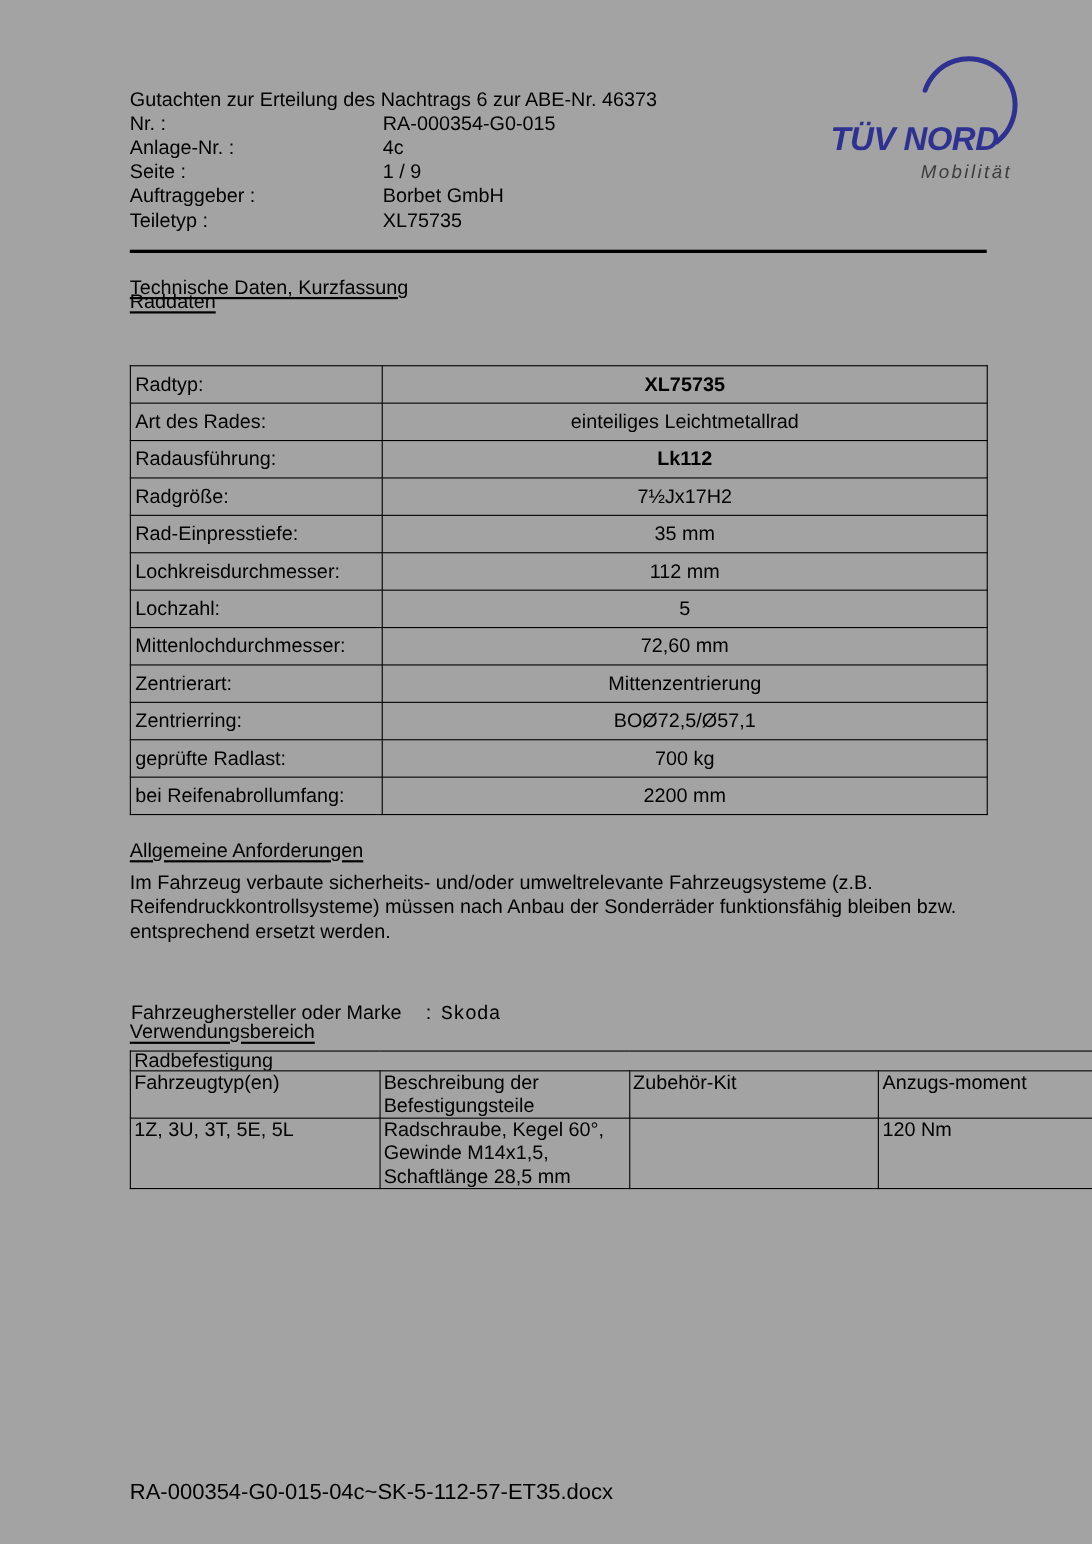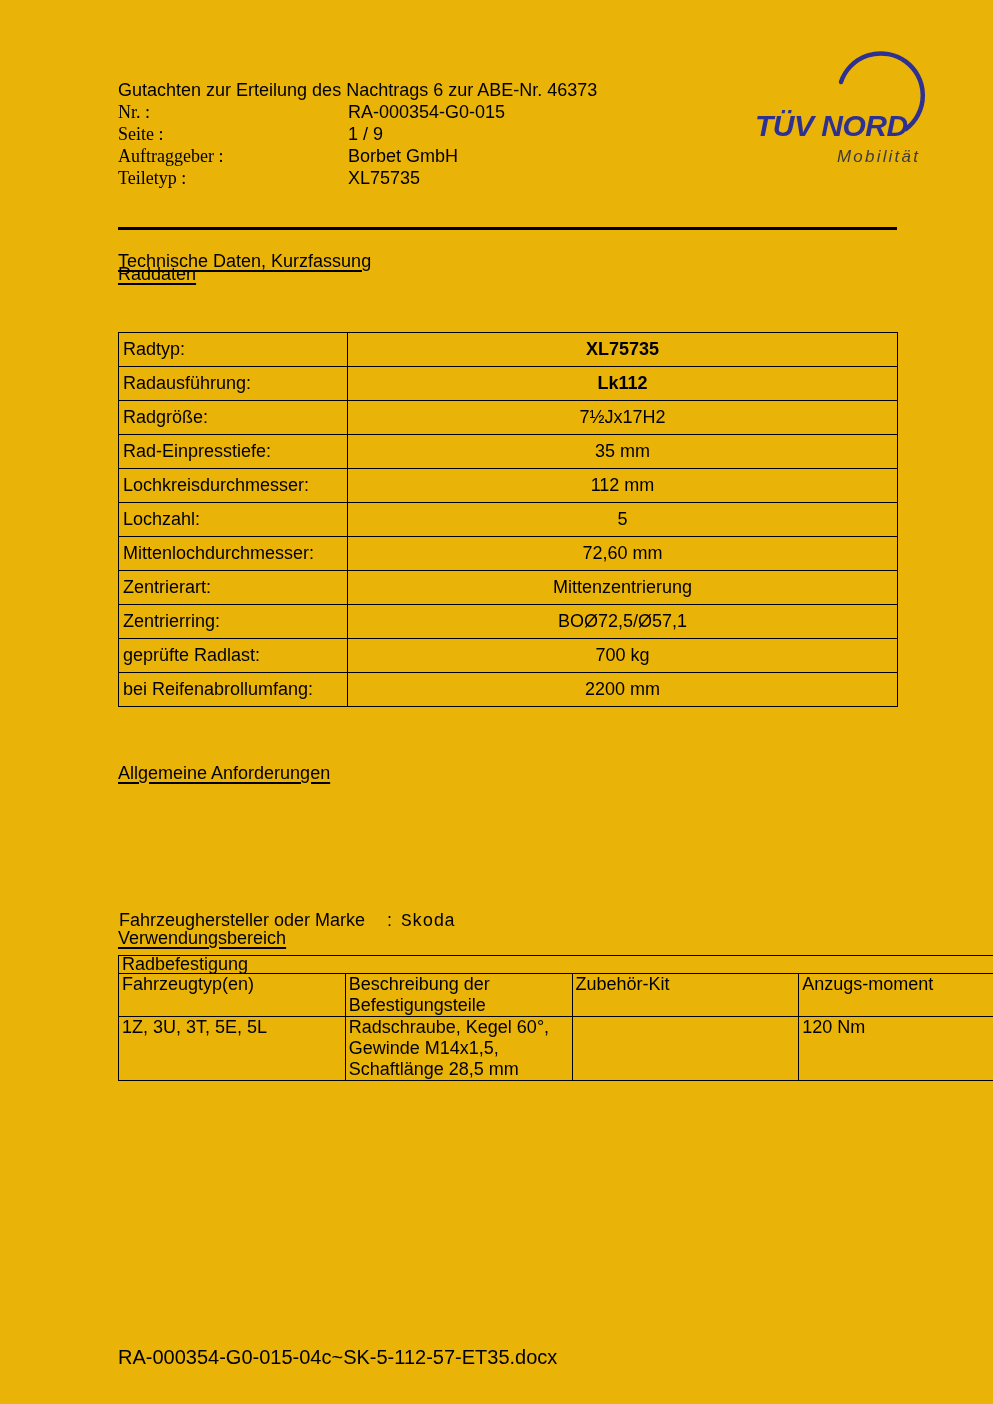--- a/index.html
+++ b/index.html
@@ -1,26 +1,26 @@
 <!DOCTYPE html>
 <html><head>
 <meta charset="utf-8">
 <style>
   html,body { margin:0; padding:0; background:#ffffff; }
   .page {
-    position:relative; width:993px; height:1404px; background:#eab308;
+    position:relative; width:993px; height:1404px; background:#a3a3a3;
     font-family:"Liberation Sans","DejaVu Sans",sans-serif;
     font-size:18px; color:#000; overflow:hidden;
   }
   .abs { position:absolute; }
 
   
   .hdr { left:118px; top:79px; line-height:22px; }
   .hdr-row { display:flex; }
-  .hdr-label { flex:0 0 230px;font-family:Liberation Serif, serif; }
+  .hdr-label { flex:0 0 230px; }
 
   
   .logo { left:746px; top:48px; width:205px; height:128px; }
 
   
   .rule { left:118px; top:227px; width:779px; height:3px; background:#000; }
 
   
   .h {
     left:118px; font-weight:normal;
@@ -68,20 +68,24 @@
 
   <div class="abs hdr">
     <div class="hdr-row">
       <span>Gutachten zur Erteilung des Nachtrags 6 zur ABE-Nr. 46373</span>
     </div>
     <div class="hdr-row">
       <span class="hdr-label">Nr. :</span>
       <span>RA-000354-G0-015</span>
     </div>
     <div class="hdr-row">
+      <span class="hdr-label">Anlage-Nr. :</span>
+      <span>4c</span>
+    </div>
+    <div class="hdr-row">
       <span class="hdr-label">Seite :</span>
       <span>1 / 9</span>
     </div>
     <div class="hdr-row">
       <span class="hdr-label">Auftraggeber :</span>
       <span>Borbet GmbH</span>
     </div>
     <div class="hdr-row">
       <span class="hdr-label">Teiletyp :</span>
       <span>XL75735</span>
@@ -99,20 +103,24 @@
   <div class="abs rule"></div>
 
   <div class="abs h h-tech">Technische Daten, Kurzfassung</div>
   <div class="abs h h-rad">Raddaten</div>
 
   <table class="abs t1">
     <tbody>
       <tr>
         <td class="lab">Radtyp:</td>
         <td class="val vb">XL75735</td>
+      </tr>
+      <tr>
+        <td class="lab">Art des Rades:</td>
+        <td class="val">einteiliges Leichtmetallrad</td>
       </tr>
       <tr>
         <td class="lab">Radausführung:</td>
         <td class="val vb">Lk112</td>
       </tr>
       <tr>
         <td class="lab">Radgröße:</td>
         <td class="val">7½Jx17H2</td>
       </tr>
       <tr>
@@ -144,20 +152,25 @@
         <td class="val">700 kg</td>
       </tr>
       <tr>
         <td class="lab">bei Reifenabrollumfang:</td>
         <td class="val">2200 mm</td>
       </tr>
     </tbody>
   </table>
 
   <div class="abs h h-allg">Allgemeine Anforderungen</div>
+  <div class="abs para">
+    <div>Im Fahrzeug verbaute sicherheits- und/oder umweltrelevante Fahrzeugsysteme (z.B.</div>
+    <div>Reifendruckkontrollsysteme) müssen nach Anbau der Sonderräder funktionsfähig bleiben bzw.</div>
+    <div>entsprechend ersetzt werden.</div>
+  </div>
 
   <div class="abs h h-verw">Verwendungsbereich</div>
   <div class="abs vw">
     <span class="vw-label">Fahrzeughersteller oder Marke</span><span>:</span><span class="vw-value">Skoda</span>
   </div>
 
   <table class="abs t2">
     <tbody>
       <tr class="r1">
         <td colspan="4">Radbefestigung</td>

